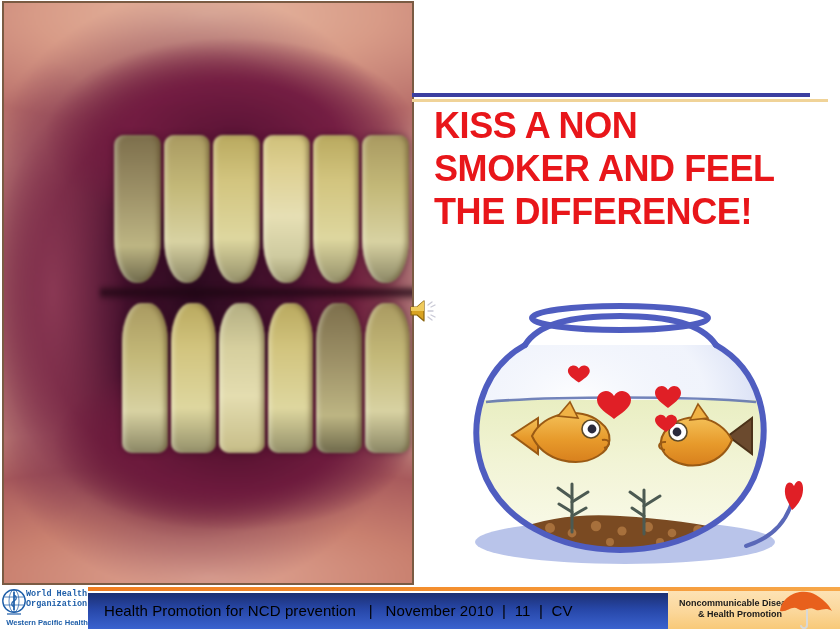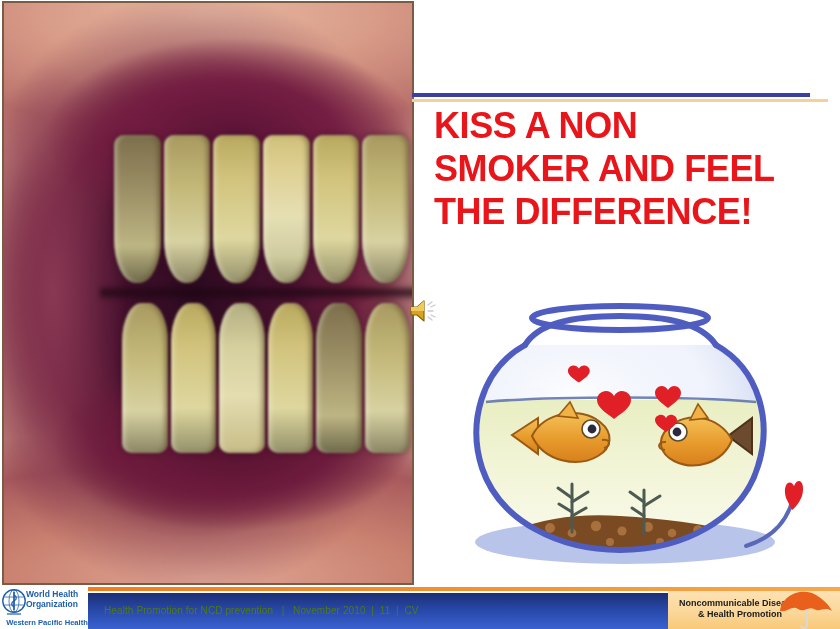--- a/index.html
+++ b/index.html
@@ -158,37 +158,37 @@
     left: 88px; top: 8px;
     width: 580px; height: 36px;
     background: linear-gradient(180deg, #1c2f72 0%, #2747a8 45%, #3a62cf 100%);
   }
   #footer-text {
     position: absolute;
     left: 104px;
     top: 8px;
     height: 36px;
     line-height: 36px;
-    color: #4d7c0f;
+    color: #000000;
     font-family: "Liberation Sans", sans-serif;
-    font-size: 10px;
+    font-size: 15px;
     letter-spacing: .1px;
     white-space: pre;
   }
   #who-logo {
     position: absolute;
     left: 2px; top: 2px;
     width: 88px; height: 42px;
   }
   #who-logo-text {
     position: absolute;
     left: 24px; top: 3px;
     width: 66px;
     color: #1f5fa9;
-    font-family: Liberation Sans, sans-serif;
+    font-family: Liberation Mono, monospace;
     font-weight: bold;
     font-size: 8.5px;
     line-height: 9.5px;
   }
   #who-region-text {
     position: absolute;
     left: 1px; bottom: 2px;
     width: 88px;
     text-align: center;
     color: #1f5fa9;

